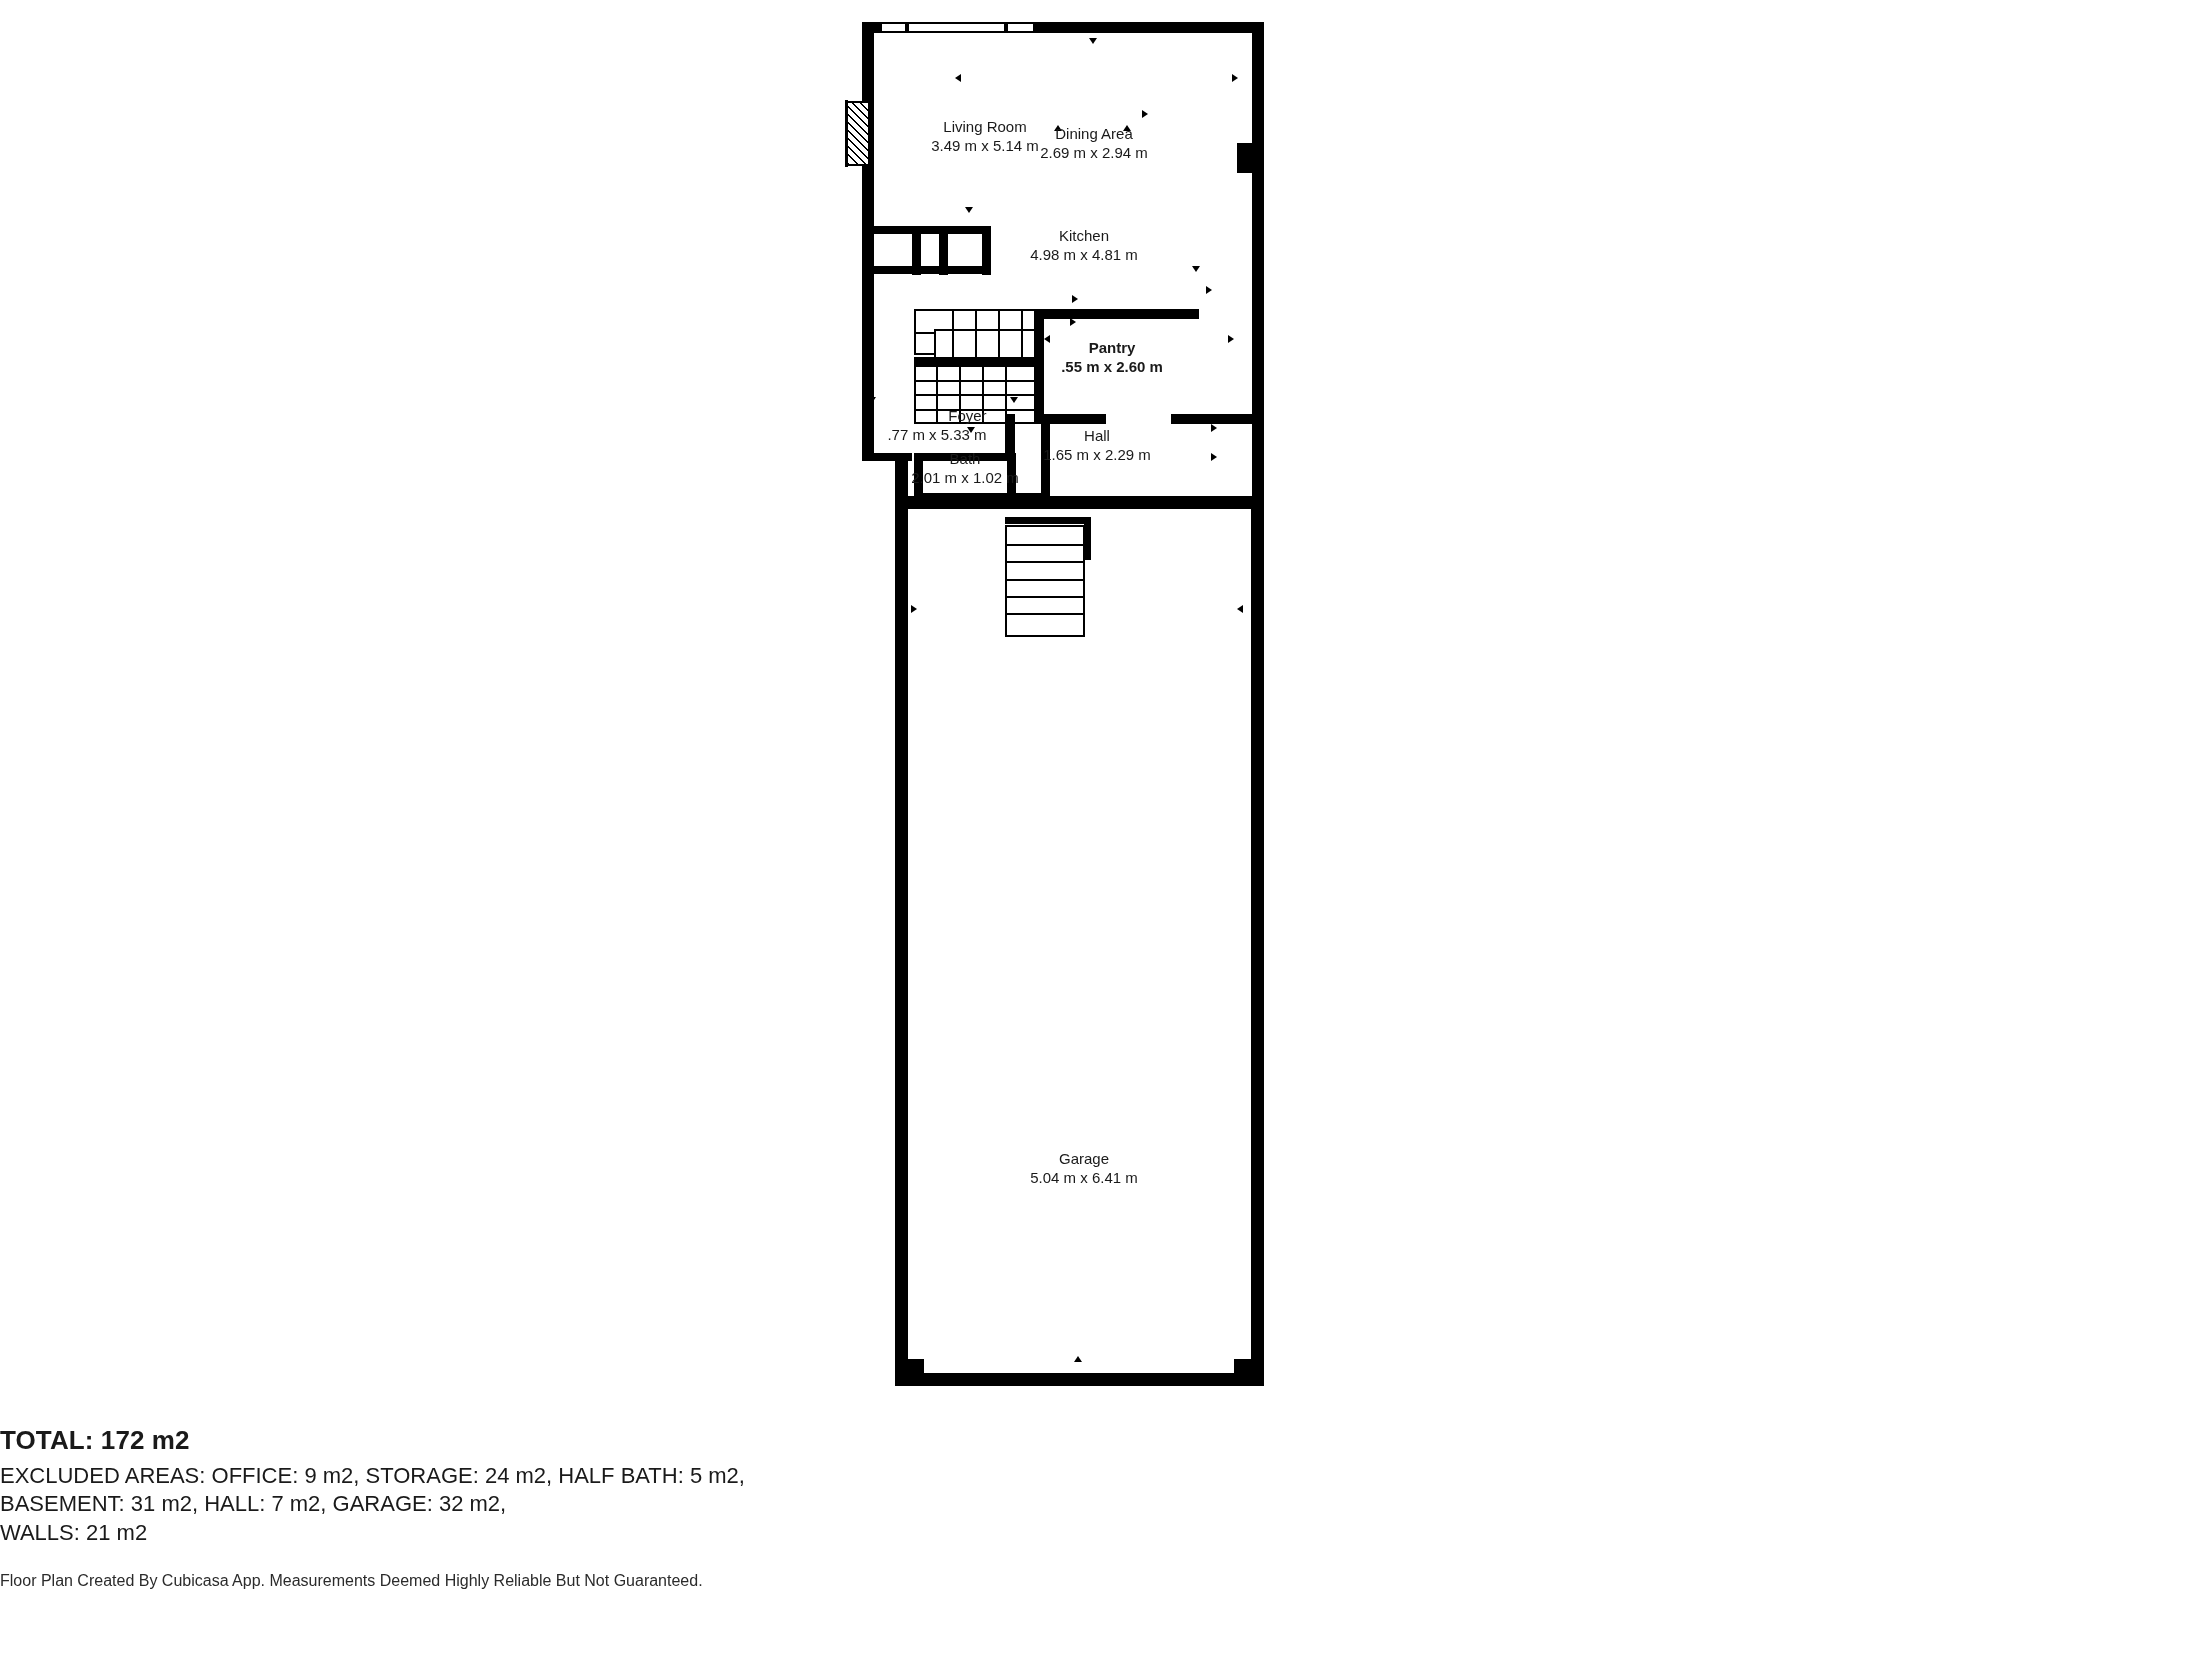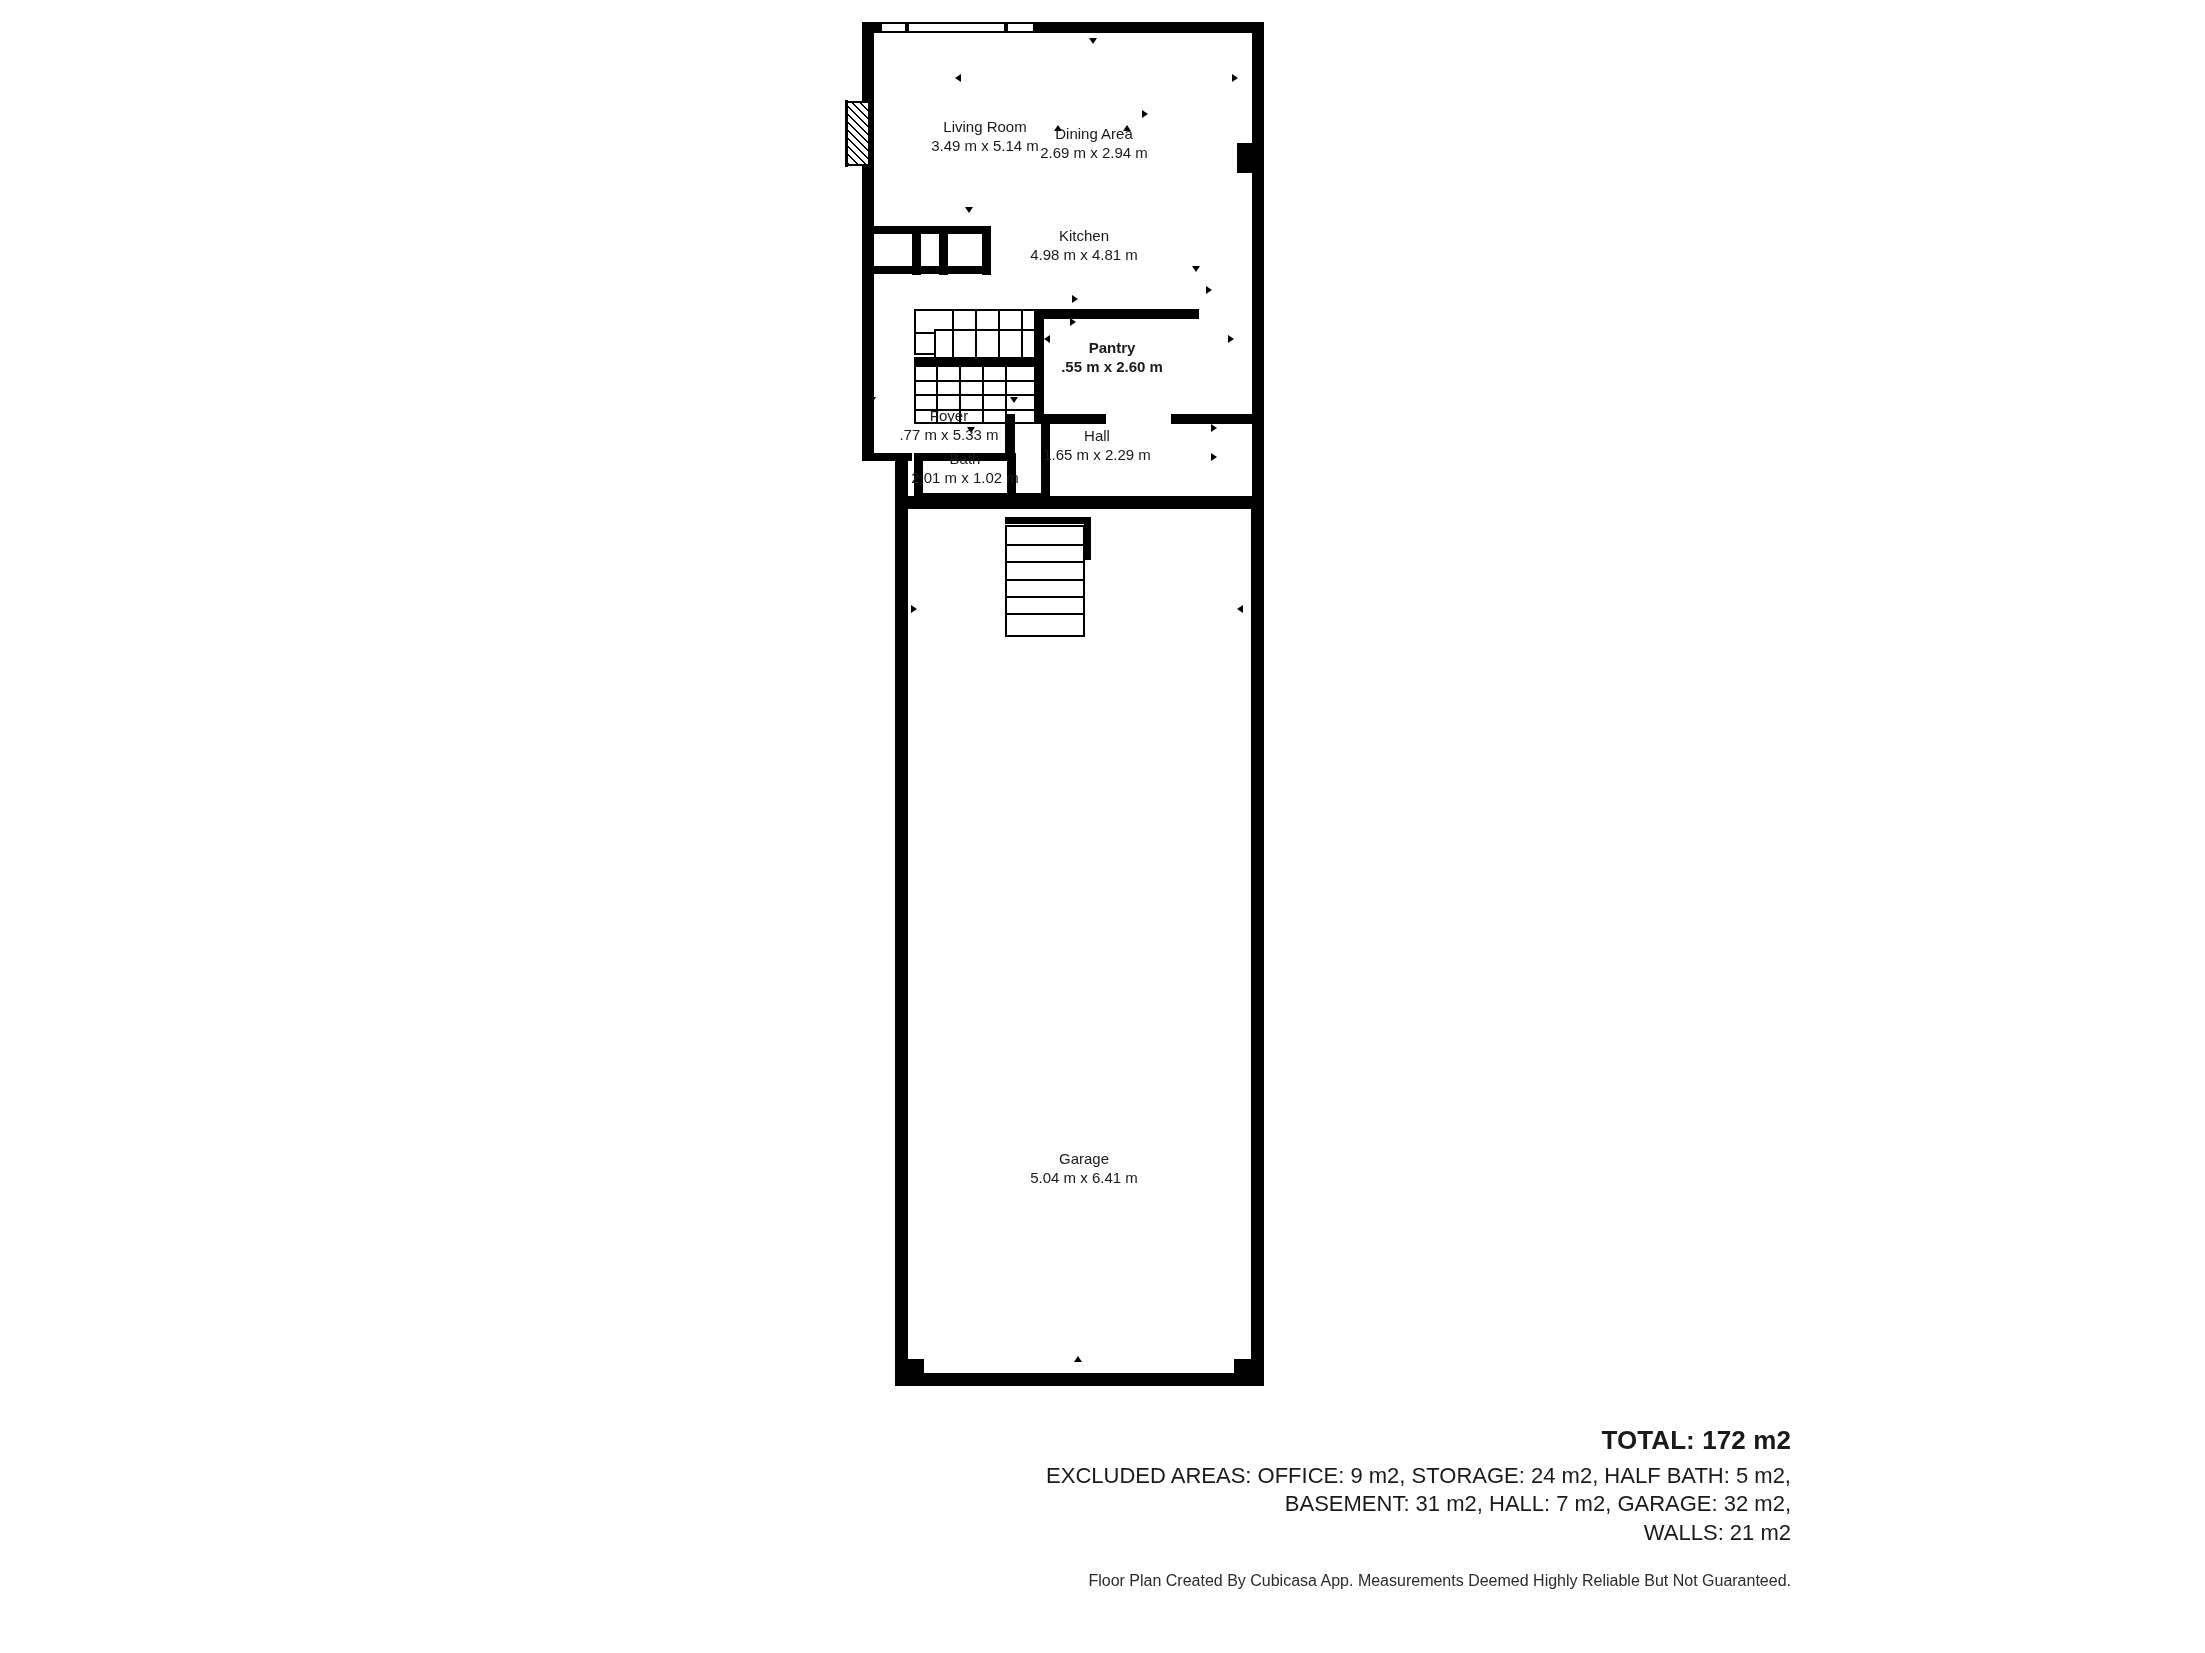--- a/index.html
+++ b/index.html
@@ -97,21 +97,21 @@
     border-top: 2.2px solid #000;
     border-bottom: 2.2px solid #000;
   }
 
   
   .summary {
     position: absolute;
     left: 0;
     top: 1425px;
     width: 1791px;
-    text-align: right;
+    text-align: left;
   }
   .summary .total {
     font-size: 26px;
     font-weight: bold;
     letter-spacing: 0.1px;
     margin-bottom: 5.7px;
   }
   .summary .line {
     font-size: 22px;
     line-height: 1.30;
@@ -247,21 +247,21 @@
     <div class="room-label" style="left:258px; top:204px;">
       <span class="name">Kitchen</span>
       <span class="dims">4.98 m x 4.81 m</span>
     </div>
 
     <div class="room-label" style="left:286px; top:316px;font-weight:bold;">
       <span class="name">Pantry</span>
       <span class="dims">.55 m x 2.60 m</span>
     </div>
 
-    <div class="room-label" style="left:123px; top:384px;">
+    <div class="room-label" style="left:111px; top:384px;text-align:right;">
       <span class="name">Foyer</span>
       <span class="dims">.77 m x 5.33 m</span>
     </div>
 
     <div class="room-label" style="left:271px; top:404px;">
       <span class="name">Hall</span>
       <span class="dims">1.65 m x 2.29 m</span>
     </div>
 
     <div class="room-label" style="left:139px; top:427px;">

